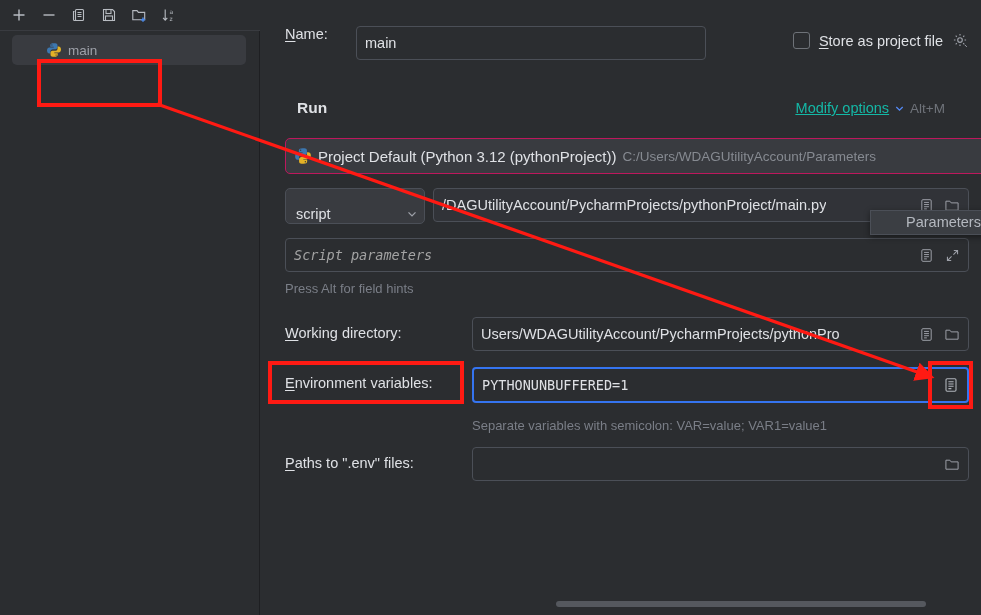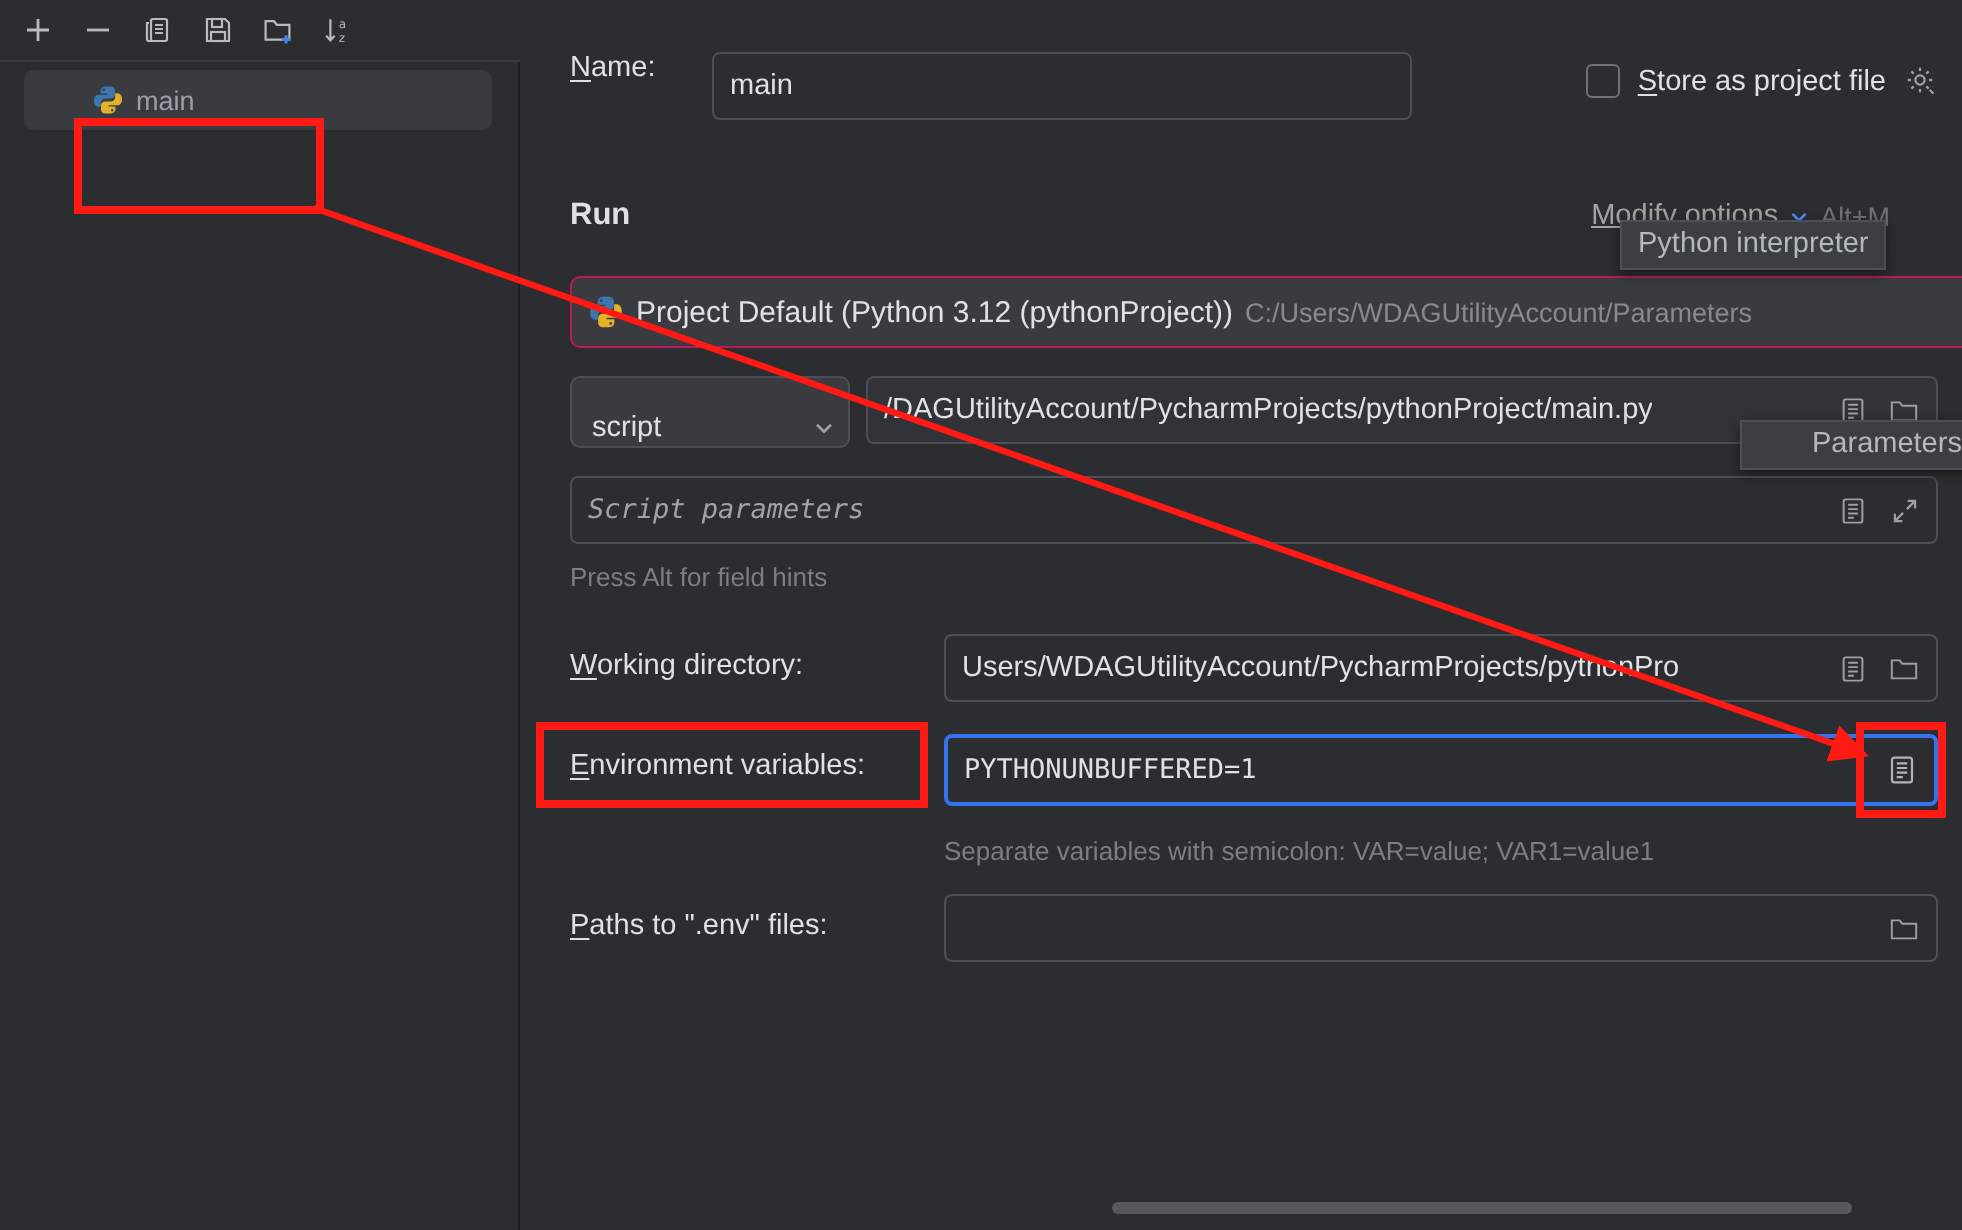--- a/index.html
+++ b/index.html
@@ -96,30 +96,30 @@
     display: flex; align-items: center; gap: 2px;
   }
   .ficon {
     width: 24px; height: 24px;
     display: flex; align-items: center; justify-content: center;
     color: #9da0a8; cursor: pointer; border-radius: 3px;
   }
 
   
   #run-header {
-    position: absolute; left: 24px; top: 99px;
+    position: absolute; left: 36px; top: 99px;
     font-size: 15.5px; font-weight: bold; color: #dfe1e5;
   }
   #modify-options {
     position: absolute; right: 36px; top: 100px;
     display: flex; align-items: center; gap: 5px;
     font-size: 14.5px;
   }
   #modify-options .link {
-    color: #a3a3a3; text-decoration: underline; cursor: pointer; white-space: nowrap;
+    color: #14b8a6; text-decoration: underline; cursor: pointer; white-space: nowrap;
   }
   #modify-options .shortcut { color: #6f737a; font-size: 13.5px; }
 
   
   #interpreter-combo {
     position: absolute; left: 24px; top: 138px;
     width: 800px; height: 36px;
     background: #393b40;
     border: 1px solid #be185d;
     border-radius: 5px;
@@ -395,21 +395,20 @@
       <span class="val"></span>
       <span class="field-icons">
         <span class="ficon">
           <svg width="16" height="15" viewBox="0 0 17 16" fill="none" stroke="#9da0a8" stroke-width="1.05">
             <path d="M2 13V3.4h4.2l1.4 1.8h7.4V13z"></path>
           </svg>
         </span>
       </span>
     </div>
 
-    <div class="tooltip" style="left:549px; top:110px;">Python interpreter</div>
     <div class="tooltip" style="left:609px; top:210px;padding-left:35px;">Parameters</div>
 
     <div id="hscroll"></div>
   </div>
 
   <svg id="anno">
     <defs>
       <marker id="arrowhead" markerWidth="6" markerHeight="6" refX="1.2" refY="3" orient="auto">
         <path d="M0,0 L6,3 L0,6 z" fill="#ff1a13"></path>
       </marker>

